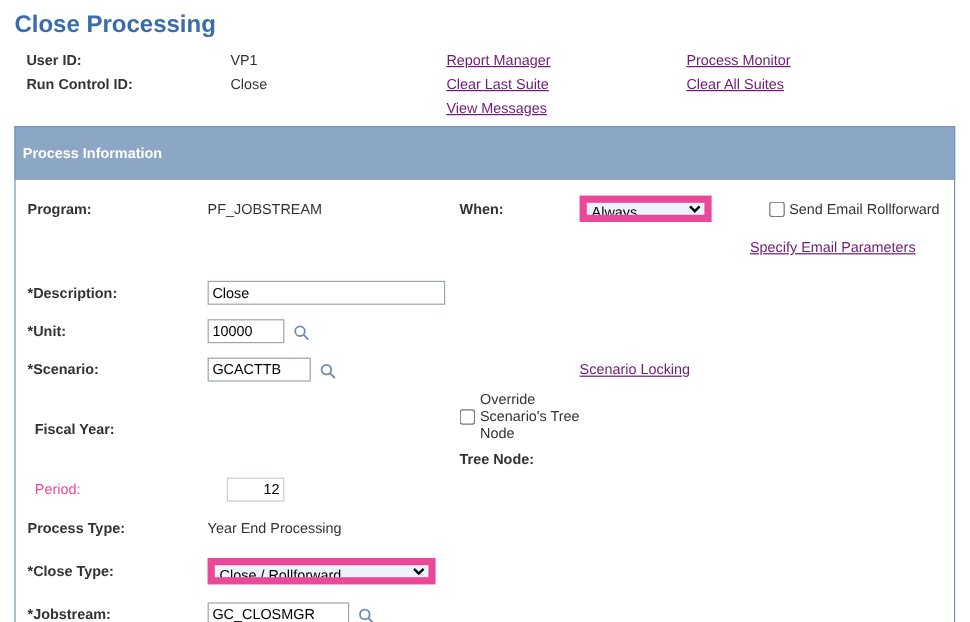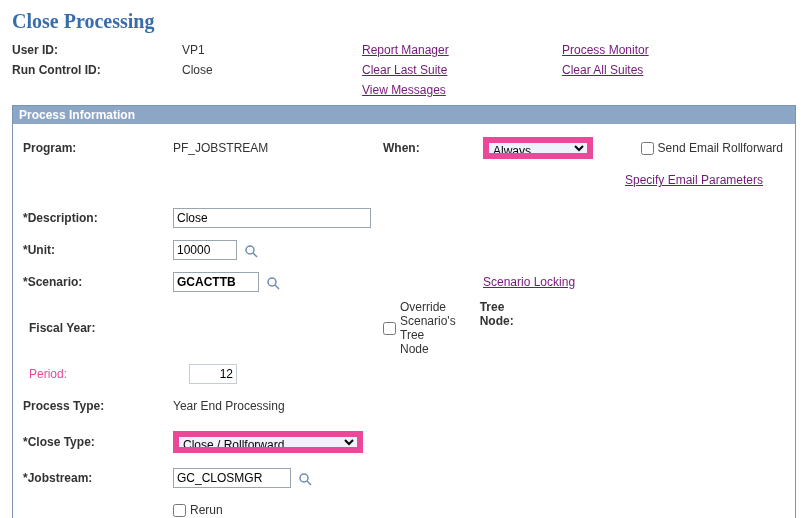--- a/index.html
+++ b/index.html
@@ -14,28 +14,28 @@
   .page {
     padding: 8px 12px 12px 12px;
     box-sizing: border-box;
     width: 808px;
   }
   .page-title {
     color: #386caa;
     font-size: 20px;
     font-weight: bold;
     margin: 2px 0 10px 0;
-    font-family: Liberation Serif, serif;
   }
   .top-grid {
     display: grid;
     grid-template-columns: 170px 180px 200px 200px;
     row-gap: 6px;
     align-items: center;
     margin-bottom: 8px;
+    margin-left: 10px;
   }
   .label-bold { font-weight: bold; }
   a.link {
     color: #701a75;
     text-decoration: underline;
     cursor: pointer;
   }
   .run-btn {
     display: inline-block;
     padding: 2px 20px;
@@ -43,21 +43,21 @@
     border: 1px solid #8a8a8a;
     border-radius: 2px;
     font-size: 12px;
     cursor: pointer;
   }
   .section-band {
     background: #8ca6c6;
     color: #fff;
     font-weight: bold;
     font-size: 12px;
-    padding: 2px 6px;
+    padding: 15px 6px;
     border: 1px solid #7a94b4;
     border-bottom: none;
     margin-top: 6px;
   }
   .section-body {
     border: 1px solid #7a94b4;
     border-top: none;
     padding: 10px 10px 18px 10px;
   }
   .row {
@@ -80,42 +80,42 @@
     color: #000000;
     border: 1px solid #c5ccd3;
   }
   select.fld {
     border: 6px solid #ec4899;
     height: 22px;
     font-size: 12px;
     background: #eef3fb;
   }
   .w200 { width: 190px; }
-  .w90  { width: 78px; font-weight: bold; }
+  .w90  { width: 78px; }
   .w60  { width: 56px; }
   .w44  { width: 40px; text-align: right; }
   .w120 { width: 110px; }
   .lookup {
     display: inline-block;
     width: 14px; height: 14px;
     vertical-align: middle;
     margin-left: 4px;
     position: relative;
     cursor: pointer;
   }
   .lookup svg { display:block; }
   .cb-wrap { display: inline-flex; align-items: center; gap: 4px; }
   input[type="checkbox"] {
     width: 13px; height: 13px;
     margin: 0;
     vertical-align: middle;
   }
   .col-span2 { grid-column: 2 / span 3; }
   .inline-gap { display:inline-flex; align-items:center; gap:6px; }
-  .right-stack { display:flex; flex-direction:row; gap:24px; }
+  .right-stack { display:flex; flex-direction:column; gap:8px; }
 </style>
 </head>
 <body>
 
 <div class="page">
 
   <div class="page-title">Close Processing</div>
 
   <div class="top-grid">
     <div class="label-bold">User ID:</div>

